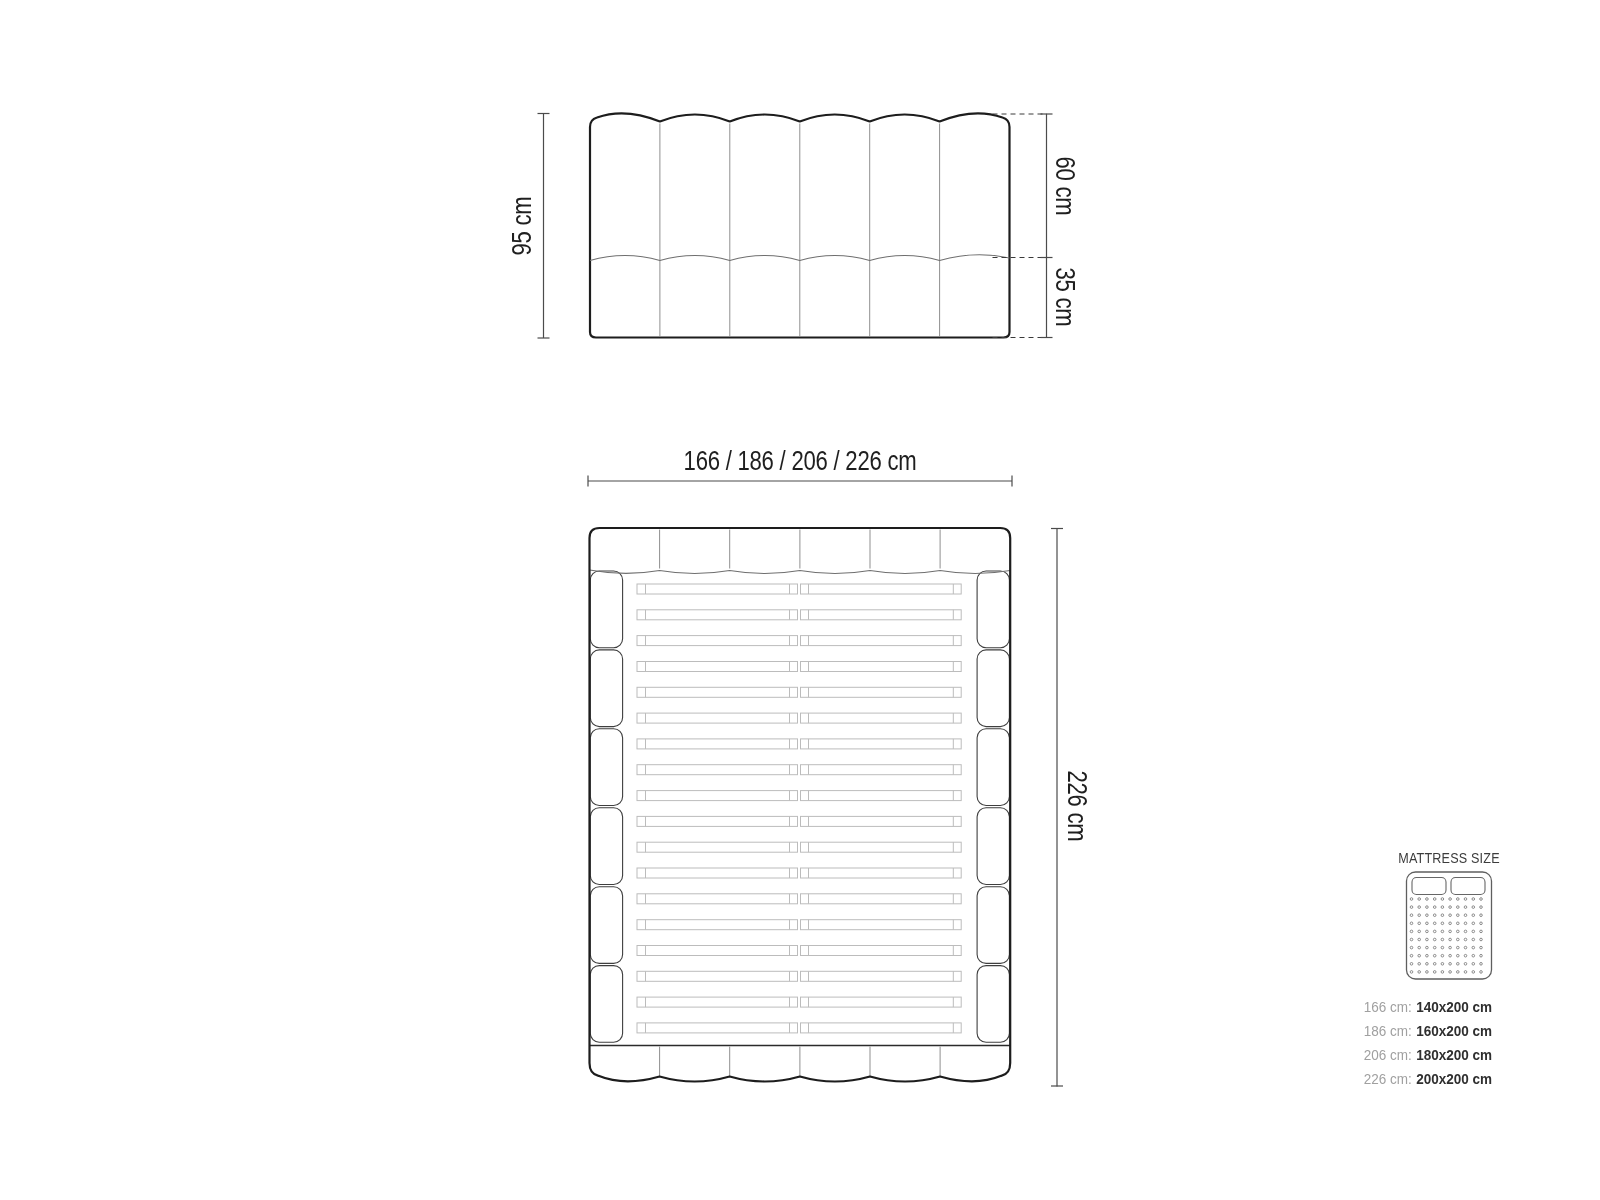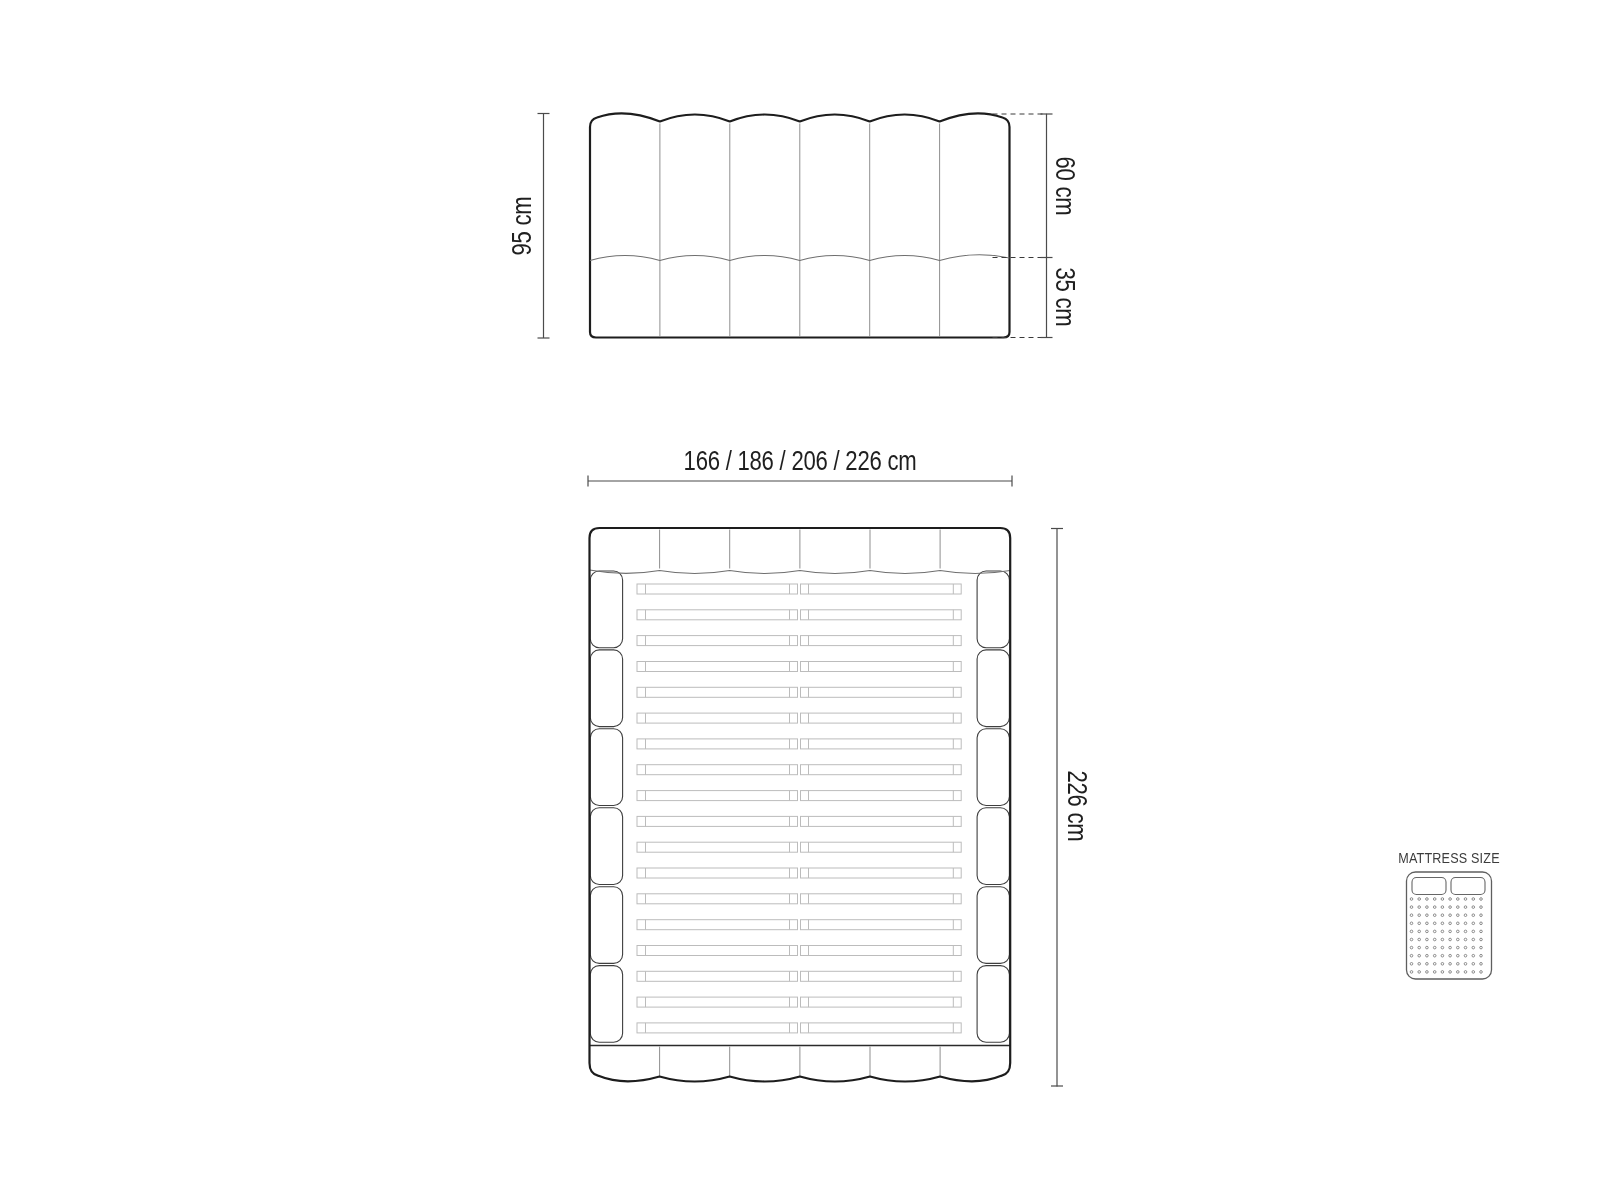--- a/index.html
+++ b/index.html
@@ -345,13 +345,31 @@
         <circle cx="29.7" cy="102.9" r="1.3" fill="none" stroke="#7e7e7e" stroke-width="0.9"></circle>
         <circle cx="37.4" cy="102.9" r="1.3" fill="none" stroke="#7e7e7e" stroke-width="0.9"></circle>
         <circle cx="45.1" cy="102.9" r="1.3" fill="none" stroke="#7e7e7e" stroke-width="0.9"></circle>
         <circle cx="52.8" cy="102.9" r="1.3" fill="none" stroke="#7e7e7e" stroke-width="0.9"></circle>
         <circle cx="60.5" cy="102.9" r="1.3" fill="none" stroke="#7e7e7e" stroke-width="0.9"></circle>
         <circle cx="68.3" cy="102.9" r="1.3" fill="none" stroke="#7e7e7e" stroke-width="0.9"></circle>
         <circle cx="76.0" cy="102.9" r="1.3" fill="none" stroke="#7e7e7e" stroke-width="0.9"></circle>
       </g>
   </svg>
 
+  <div class="legend-rows">
+    <div class="legend-row">
+      <span class="lbl">166 cm:</span>
+      <span class="val">140x200 cm</span>
+    </div>
+    <div class="legend-row">
+      <span class="lbl">186 cm:</span>
+      <span class="val">160x200 cm</span>
+    </div>
+    <div class="legend-row">
+      <span class="lbl">206 cm:</span>
+      <span class="val">180x200 cm</span>
+    </div>
+    <div class="legend-row">
+      <span class="lbl">226 cm:</span>
+      <span class="val">200x200 cm</span>
+    </div>
+  </div>
 </div>
 
 </body></html>

